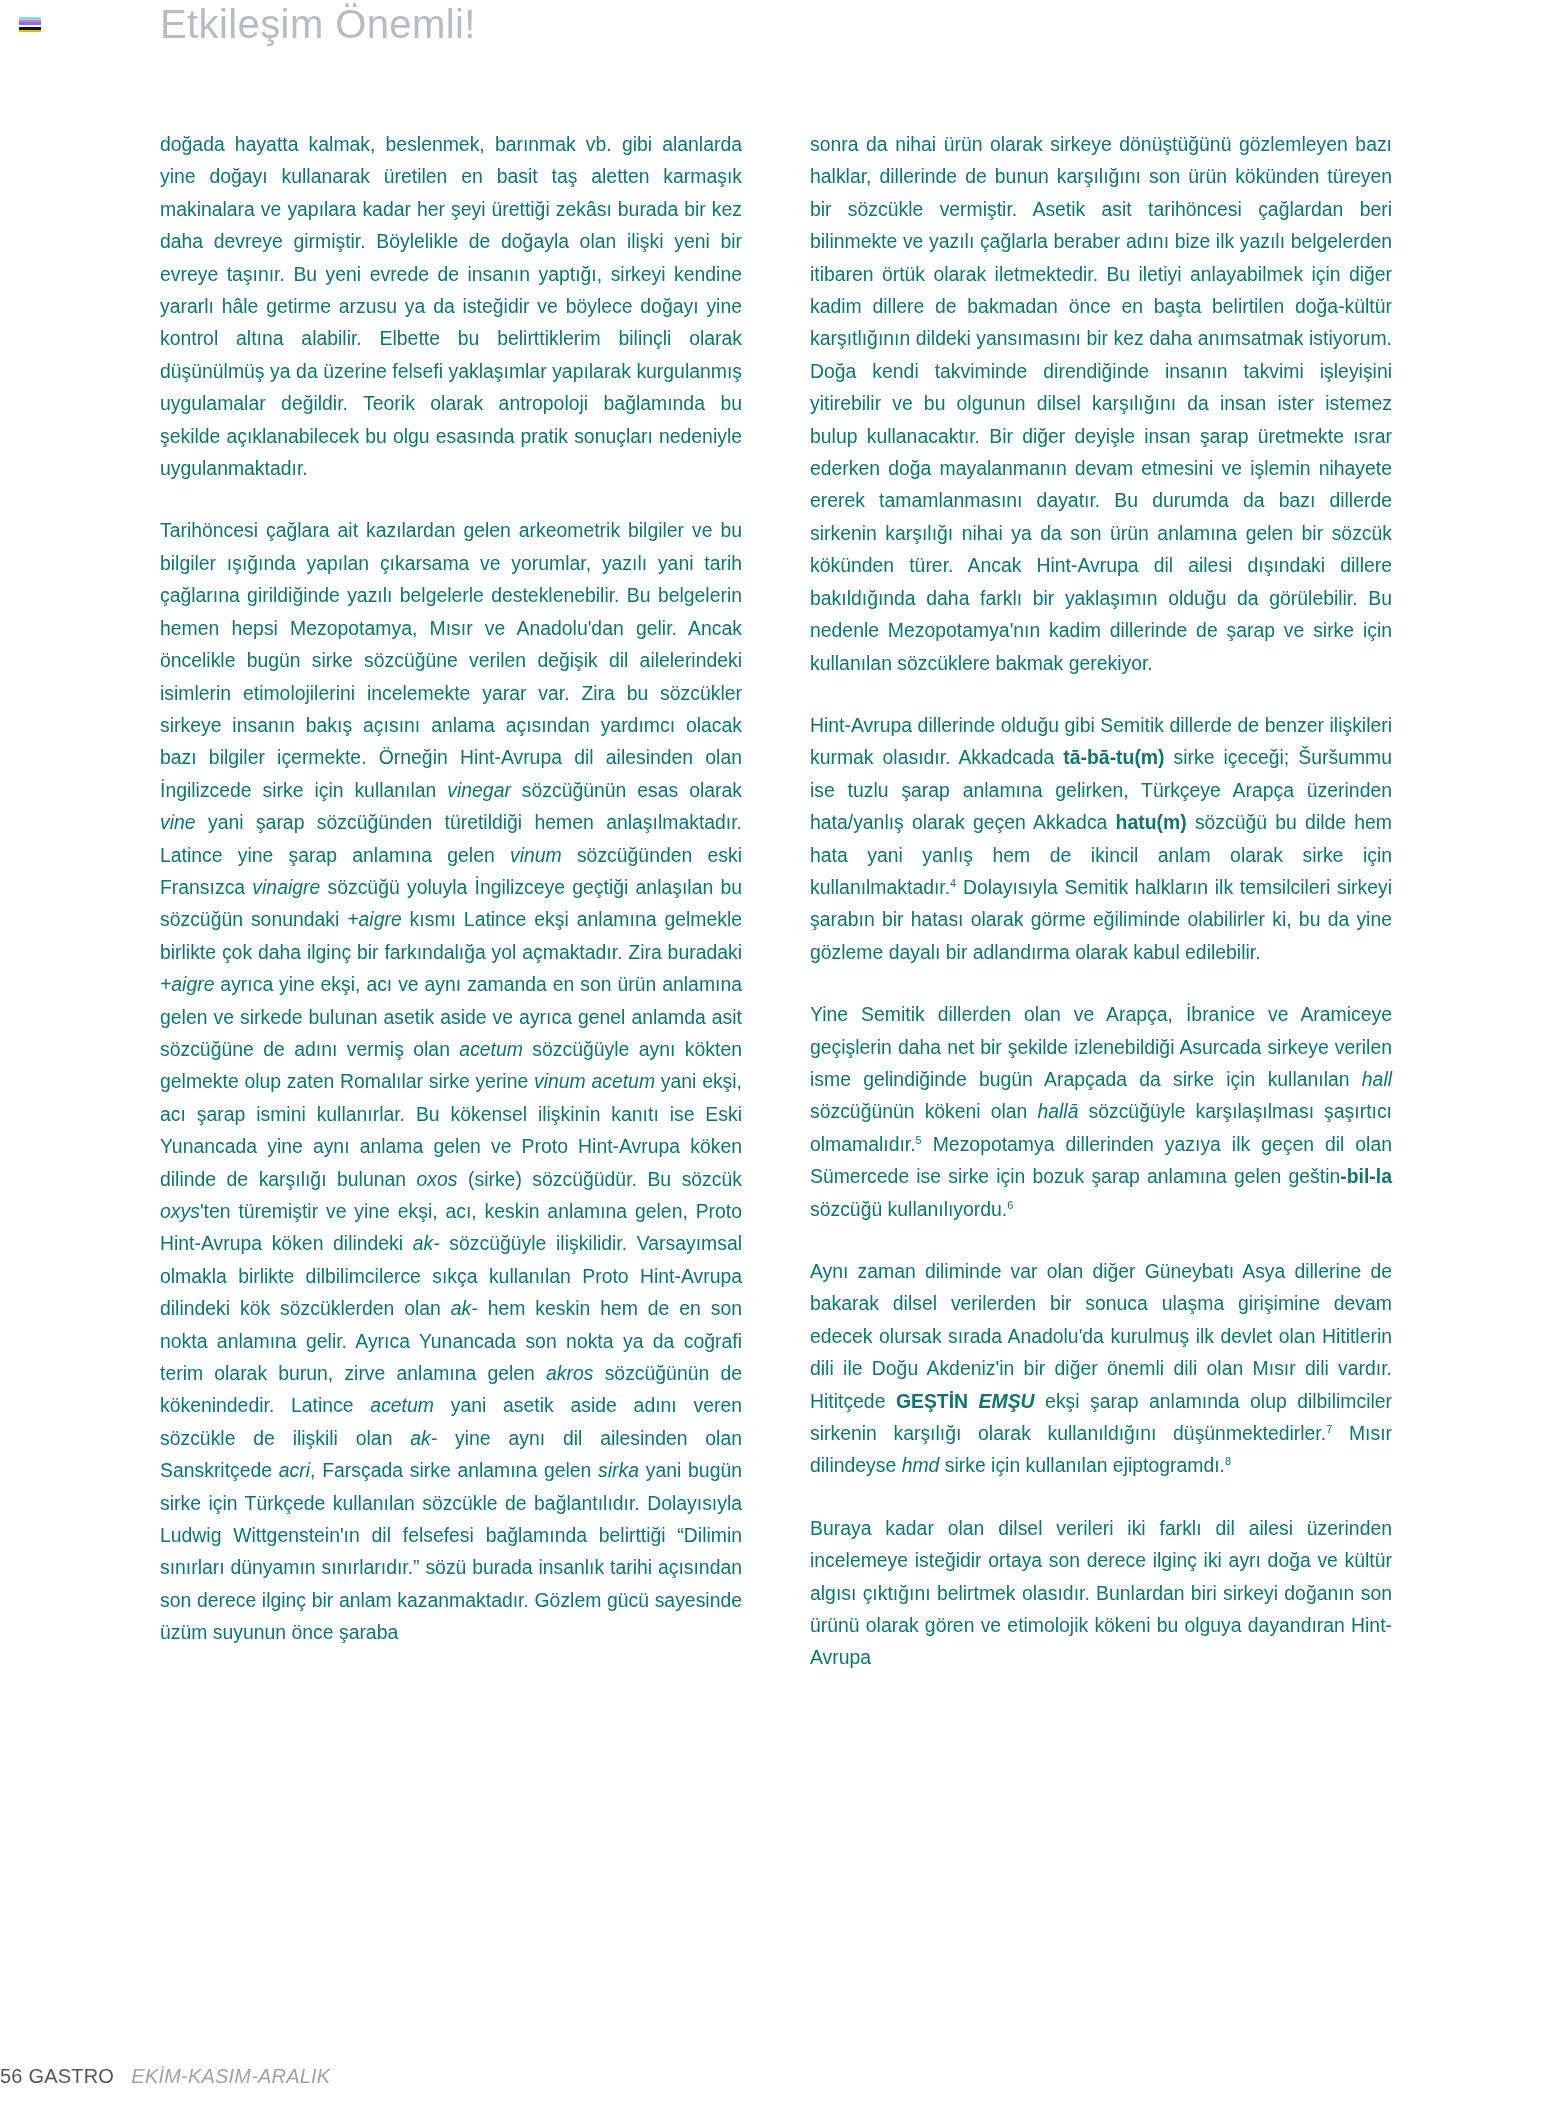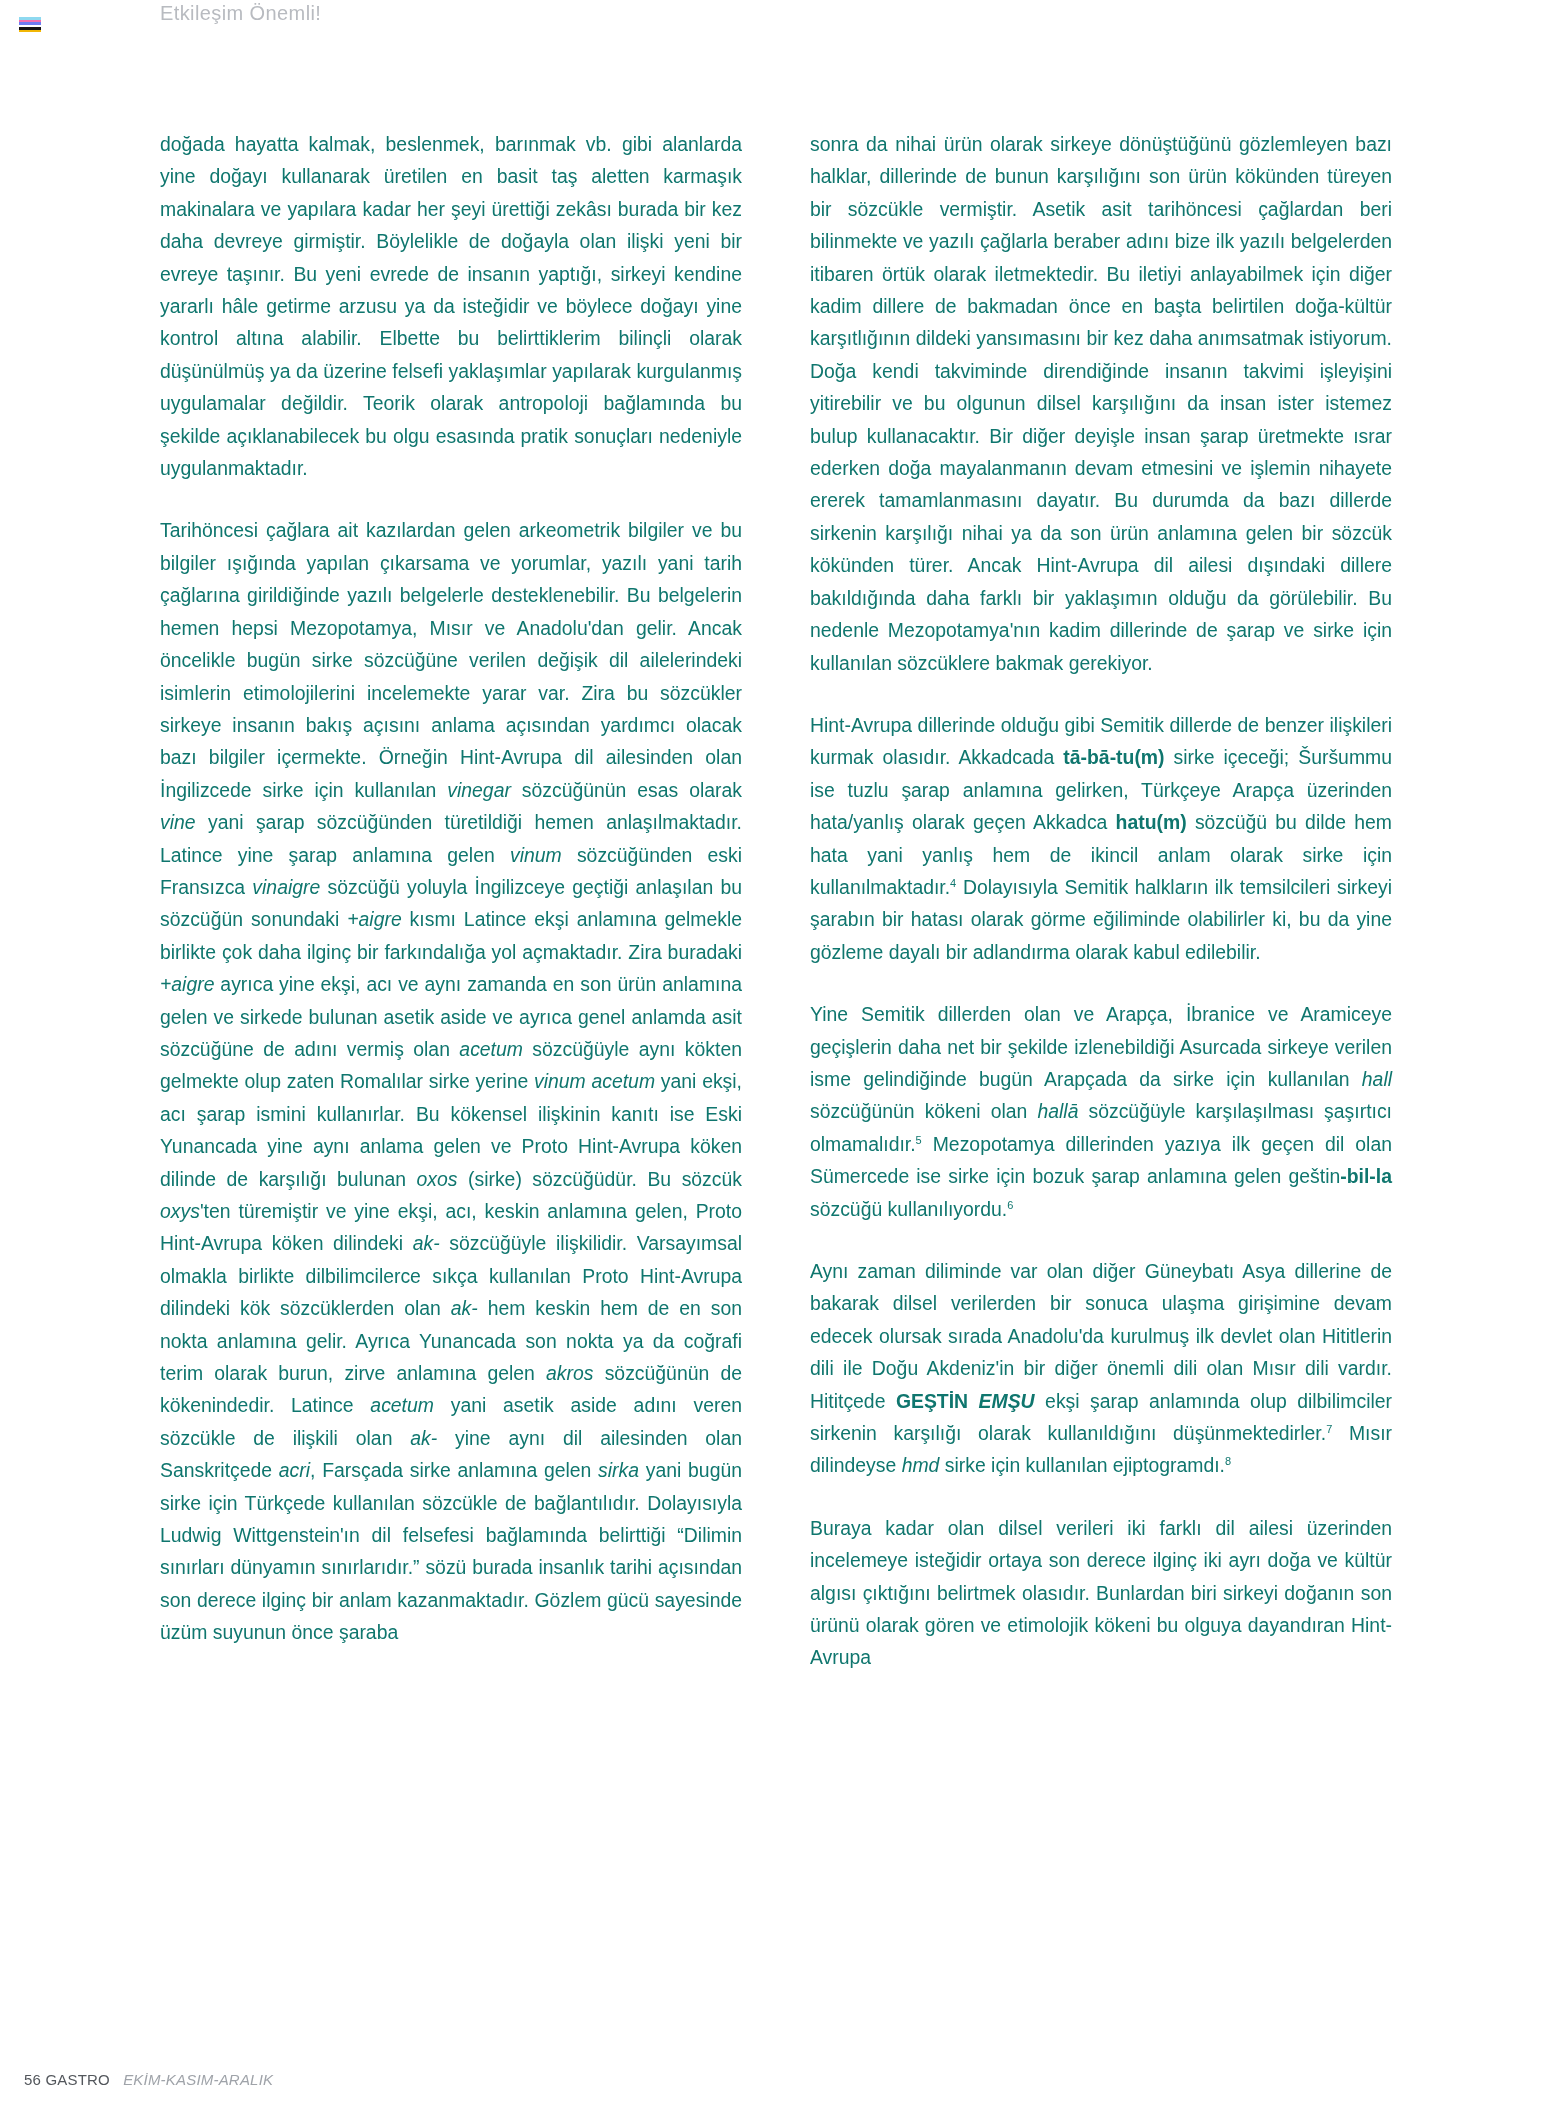--- a/index.html
+++ b/index.html
@@ -37,21 +37,21 @@
   }
   .logo-mark i {
     display: block;
     width: 100%;
     flex: 1 1 0;
   }
   .header-title {
     position: absolute;
     left: 160px;
     top: 2px;
-    font-size: 20px;
+    font-size: 40px;
     font-weight: 400;
     letter-spacing: 0.4px;
     color: #b8bbc0;
     white-space: nowrap;
   }
 
   
   .columns {
     position: absolute;
     top: 128px;
@@ -95,24 +95,23 @@
     position: absolute;
     left: 0;
     bottom: 0;
     width: 1550px;
     height: 62px;
   }
   .footer-inner {
     position: absolute;
     left: 0px;
     bottom: 14px;
-    font-size: 15px;
+    font-size: 20px;
     letter-spacing: 0.2px;
     white-space: nowrap;
-    margin-left: 24px;
   }
   .footer-page {
     color: #53575c;
     font-weight: 400;
   }
   .footer-issue {
     color: #9fa3a9;
     font-style: italic;
     font-weight: 400;
   }

